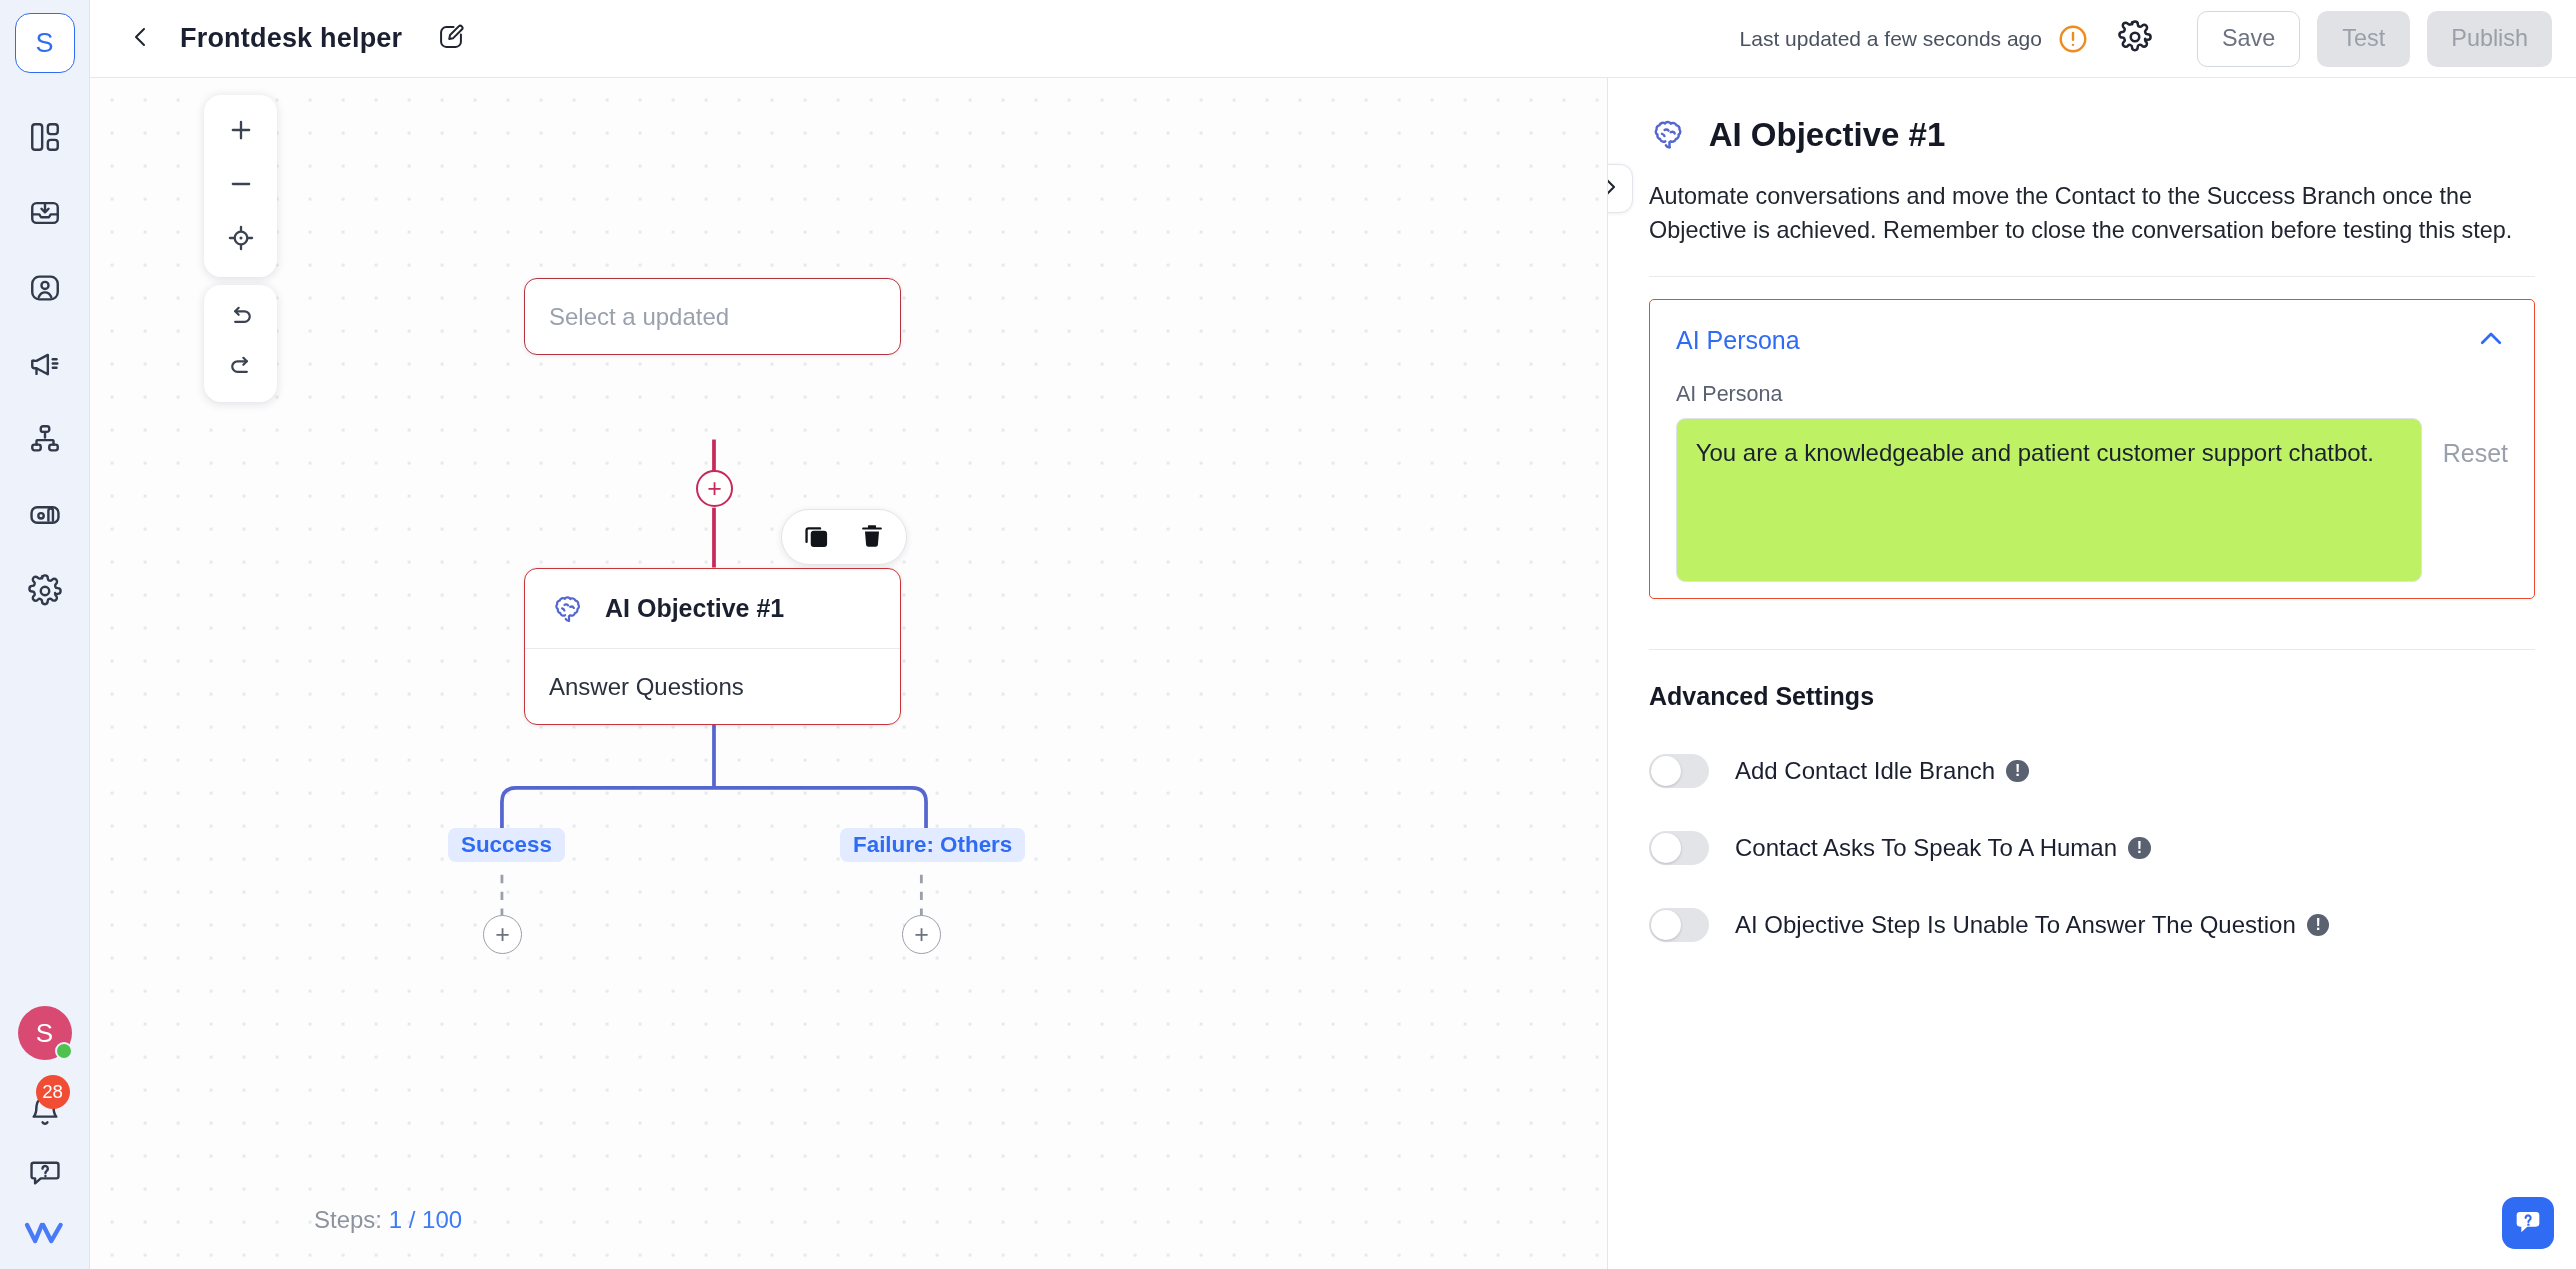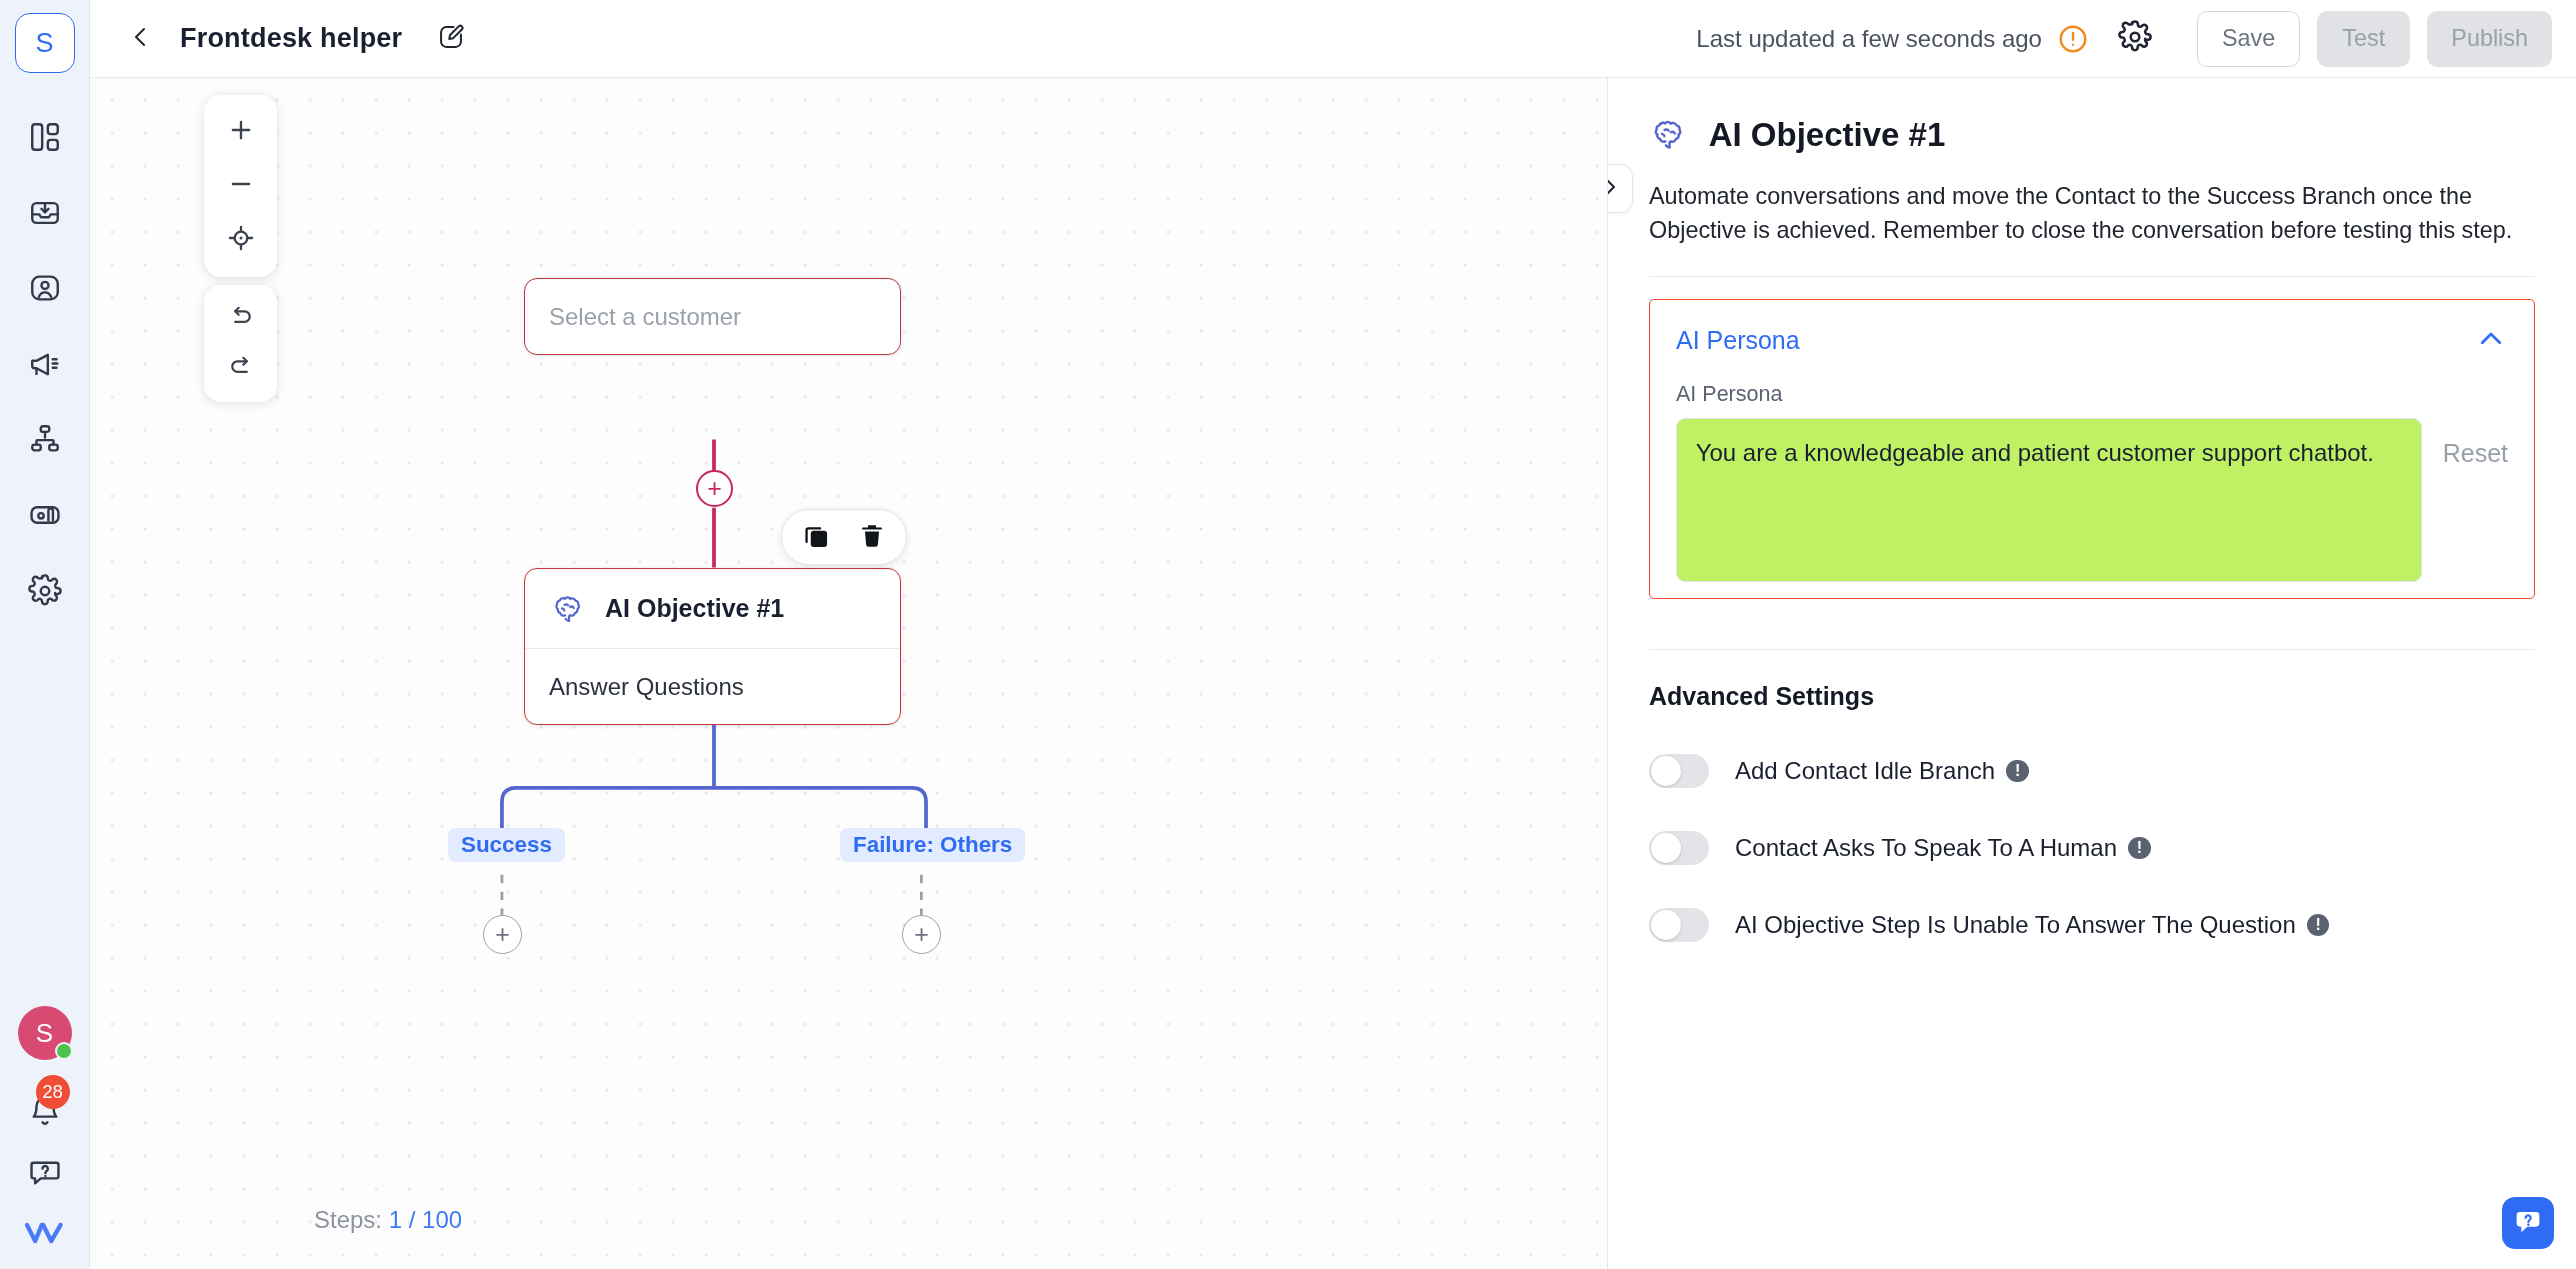--- a/index.html
+++ b/index.html
@@ -69,21 +69,21 @@
     height: 78px; flex: 0 0 78px;
     background: #fff; border-bottom: 0.9px solid #e6e8ec;
     display: flex; align-items: center; padding: 0 24px 0 28px;
   }
   .back-btn { width: 45px; height: 45px; display:flex; align-items:center; justify-content:center; color:#1f2430; }
   .back-btn svg { width: 24px; height: 24px; }
   .doc-title { font-size: 27px; font-weight: 700; color: #1b2030; margin-left: 17px; letter-spacing: 0.2px; }
   .edit-btn { width: 49px; height: 49px; margin-left: 24px; display:flex; align-items:center; justify-content:center; color:#1f2430; }
   .edit-btn svg { width: 28px; height: 28px; }
   .topbar-right { margin-left: auto; display: flex; align-items: center; gap: 0; }
-  .updated-text { font-size: 24px; color: #4a5260; margin-right: 15px; }
+  .updated-text { font-size: 21px; color: #4a5260; margin-right: 15px; }
   .warn-icon { width: 32px; height: 32px; color: #ef8b1e; margin-right: 26px; }
   .warn-icon svg { width: 32px; height: 32px; display:block; }
   .gear-btn { width: 41px; height: 41px; color:#1f2430; margin-right: 24px; display:flex; align-items:center; justify-content:center;}
   .gear-btn svg { width: 34px; height: 34px; }
   .btn {
     height: 56px; border-radius: 10.3px; font-size: 23.4px;
     display: flex; align-items: center; justify-content: center;
     padding: 0 24px; margin-left: 17px; border: none;
     font-family: inherit;
   }
@@ -453,21 +453,21 @@
         <svg class="flow" viewBox="0 0 1624 1276" preserveAspectRatio="none">
           <path d="M668 387 L668 440" stroke="#c72a5a" stroke-width="4" fill="none"></path>
           <path d="M668 460 L668 524" stroke="#c72a5a" stroke-width="4" fill="none"></path>
           <path d="M668 690 L668 760" stroke="#5566cf" stroke-width="4" fill="none"></path>
           <path d="M441 827 L441 775 Q441 760 456 760 L880 760 Q895 760 895 775 L895 827" stroke="#5566cf" stroke-width="4" fill="none"></path>
           <path d="M441 853 L441 900" stroke="#9aa0ab" stroke-width="3" fill="none" stroke-dasharray="9 9"></path>
           <path d="M890 853 L890 900" stroke="#9aa0ab" stroke-width="3" fill="none" stroke-dasharray="9 9"></path>
         </svg>
 
         <div class="node node-trigger">
-          <div class="node-body placeholder">Select a customer</div>
+          <div class="node-body placeholder">Select a updated</div>
         </div>
 
         <div class="plus-pink">
           <span>+</span>
         </div>
 
         <div class="node node-objective">
           <div class="node-head">
             <span class="node-ico">
               <svg viewBox="0 0 24 24" fill="none" stroke="#5566cf" stroke-width="1.5" stroke-linecap="round" stroke-linejoin="round">

